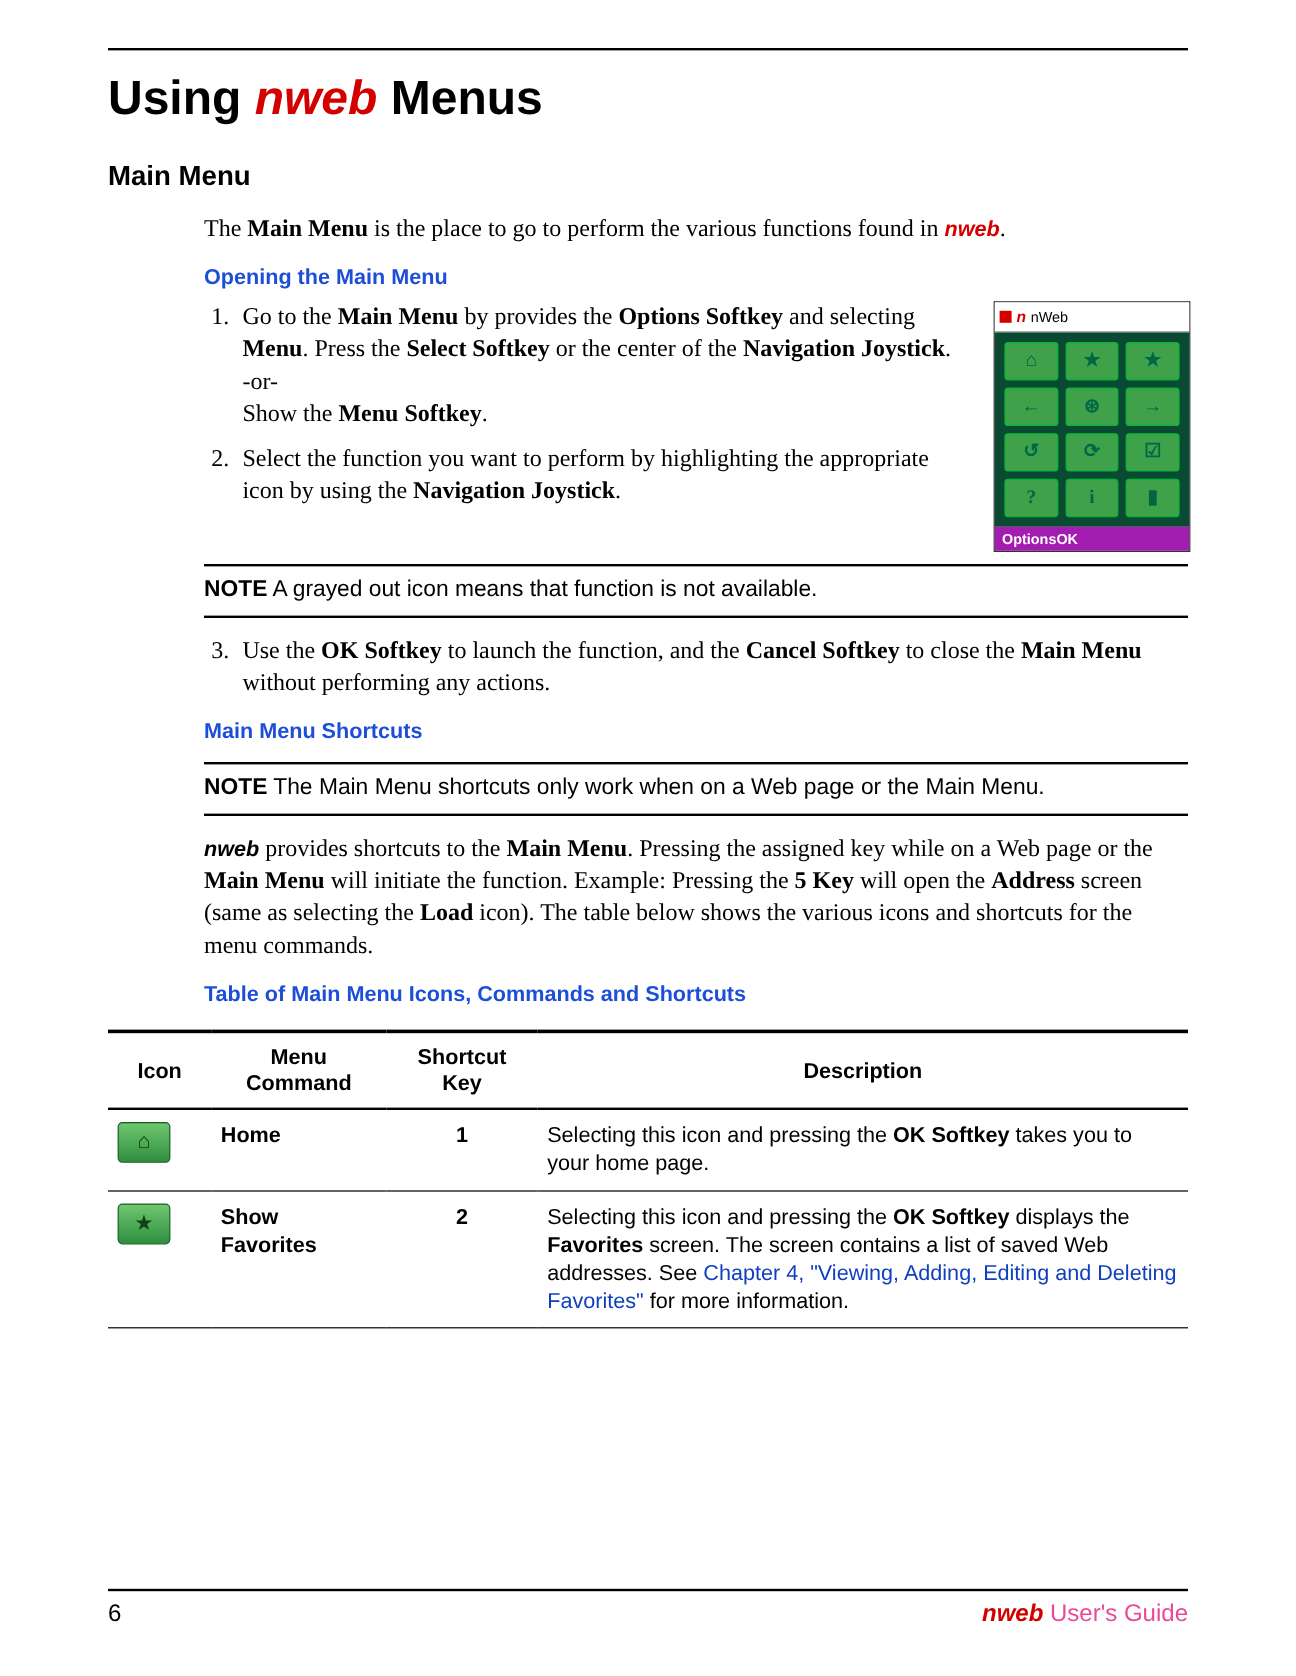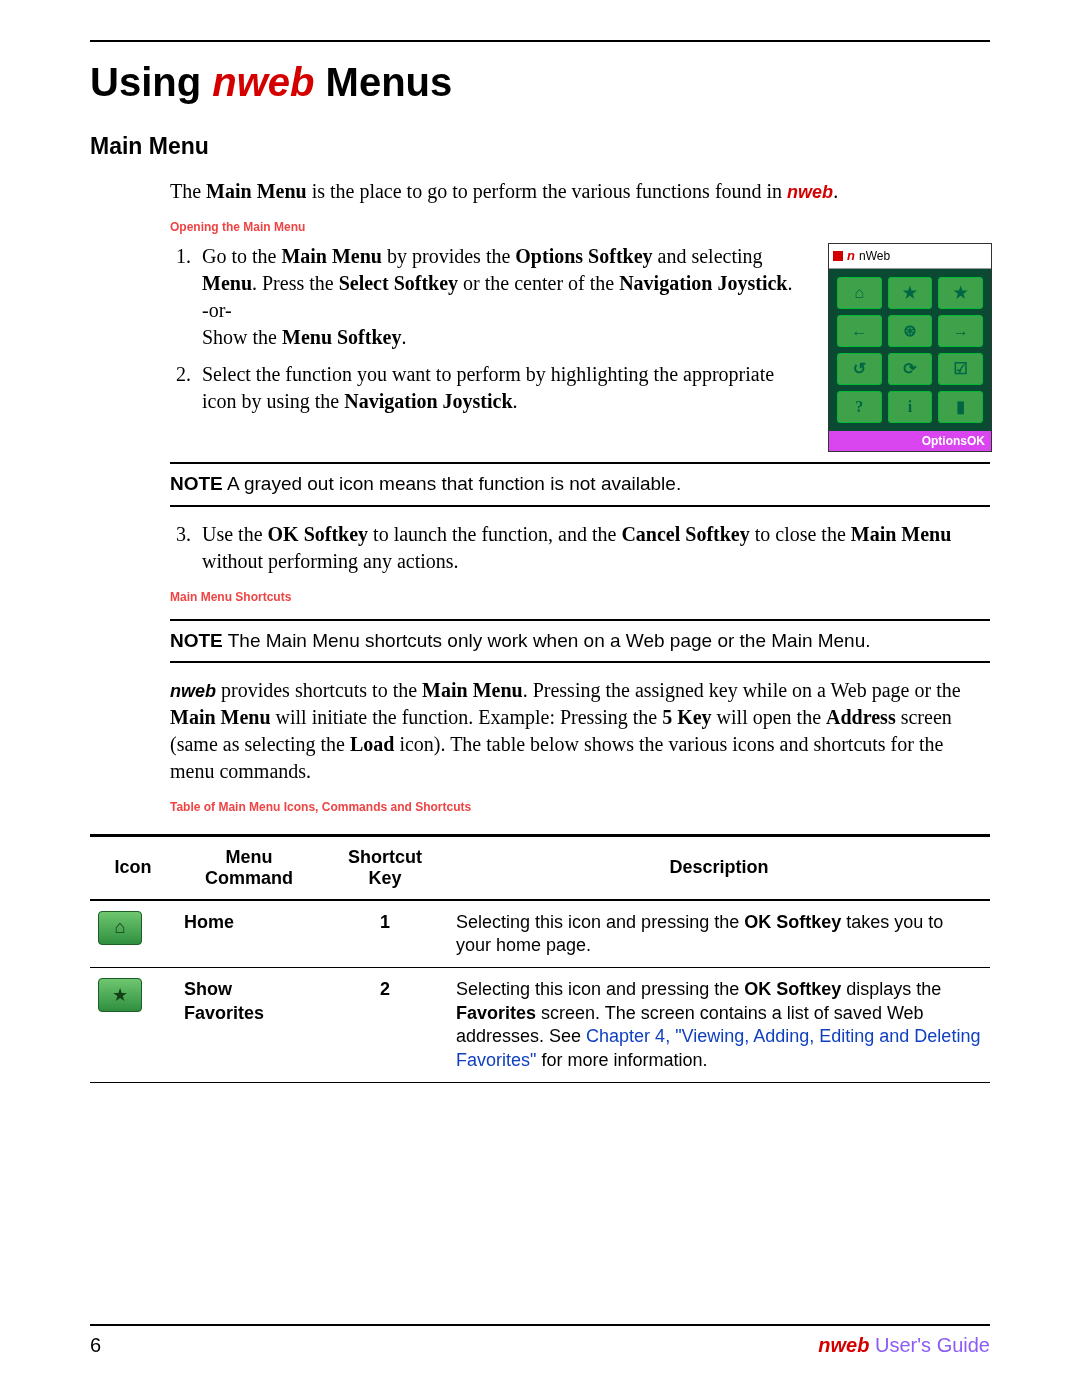--- a/index.html
+++ b/index.html
@@ -5,49 +5,49 @@
 html,body{margin:0;padding:0;background:#fff;color:#000;font-family:"Times New Roman",Times,serif}
 .page{width:1080px;height:1397px;position:relative;box-sizing:border-box;padding:40px 90px 0 90px}
 .running-head{font-family:Verdana,Geneva,sans-serif;font-size:20px;color:#333;margin-bottom:14px}
 .hr-top{border:none;border-top:2px solid #000;margin:0 0 18px 0}
 h1{font-family:Liberation Sans, sans-serif;font-weight:bold;font-size:40px;margin:0 0 28px 0}
 h1 .nweb{color:#d40000;font-style:italic}
 h2{font-family:Arial,Helvetica,sans-serif;font-weight:bold;font-size:23px;margin:0 0 18px 0}
 .body{margin-left:80px;font-size:20px;line-height:1.35}
 .body p{margin:0 0 8px 0}
 .nweb-inline{color:#d40000;font-style:italic;font-weight:bold;font-family:Arial,Helvetica,sans-serif;font-size:18px}
-.redhead{font-family:Arial,Helvetica,sans-serif;font-weight:bold;color:#ef4444;font-size:12px;margin:14px 0 8px 0}
+.redhead{font-family:Arial,Helvetica,sans-serif;font-weight:bold;color:#1d4ed8;font-size:18px;margin:14px 0 8px 0}
 ol.steps{margin:0 0 0 0;padding-left:26px;font-size:20px;line-height:1.35}
 ol.steps li{margin-bottom:10px;padding-left:6px}
 .phone-wrap{float:right;width:162px;margin:0 0 10px 18px}
 .phone{width:162px;border:1px solid #333}
 .phone-title{background:#fff;border-bottom:1px solid #999;font-family:Arial,Helvetica,sans-serif;font-size:13px;padding:3px 4px;display:flex;align-items:center;gap:4px}
 .phone-title .flag{width:10px;height:10px;background:#d40000;display:inline-block}
 .phone-title .n{color:#d40000;font-style:italic;font-weight:bold}
 .phone-grid{background:#0a4a33;padding:8px;display:grid;grid-template-columns:repeat(3,1fr);gap:6px}
 .phone-grid .cell{height:30px;background:#3fa24a;border:1px solid #0b3;border-radius:3px;display:flex;align-items:center;justify-content:center;color:#064;font-weight:bold;font-size:16px}
-.phone-bar{background:#d946ef;color:#fff;font-family:Arial,Helvetica,sans-serif;font-weight:bold;font-size:12px;display:flex;justify-content:flex-end;padding:2px 6px}
+.phone-bar{background:#a21caf;color:#fff;font-family:Arial,Helvetica,sans-serif;font-weight:bold;font-size:12px;display:flex;justify-content:flex-start;padding:2px 6px}
 .note-block{font-family:Arial,Helvetica,sans-serif;font-size:19px;border-top:2px solid #000;border-bottom:2px solid #000;padding:8px 0;margin:14px 0;clear:both;line-height:1.3}
 .note-block .nl{font-weight:bold}
 .shortcut-intro{font-size:20px;line-height:1.35;margin:10px 0}
 .shortcut-intro .nweb2{color:#000;font-style:italic;font-weight:bold;font-family:Arial,Helvetica,sans-serif;font-size:18px}
 table.icons{width:100%;border-collapse:collapse;font-family:Arial,Helvetica,sans-serif;font-size:18px;margin-top:10px}
 table.icons th{border-top:3px solid #000;border-bottom:2px solid #000;padding:10px 8px;text-align:center;font-weight:bold}
 table.icons th.desc{text-align:center}
 table.icons td{border-bottom:1px solid #000;padding:10px 8px;vertical-align:top;line-height:1.3}
 table.icons td.key{text-align:center;font-weight:bold}
 table.icons td.cmd{font-weight:bold}
 table.icons td.desc{font-weight:normal}
 .ico{width:42px;height:32px;border-radius:4px;background:linear-gradient(#6fc76f,#2f8f3f);border:1px solid #1a5f25;display:flex;align-items:center;justify-content:center;color:#134016;font-size:18px}
 .link{color:#1040c0}
 .footer{position:absolute;left:90px;right:90px;bottom:40px}
 .footer-hr{border:none;border-top:2px solid #000;margin:0 0 8px 0}
 .footer-row{display:flex;justify-content:space-between;font-family:Verdana,Geneva,sans-serif;font-size:20px}
 .footer-row .nw{font-weight:bold;font-style:italic;color:#d40000}
-.footer-row .ug{color:#8b5cf6}
+.footer-row .ug{color:#ec4899}
 .clearfix::after{content:"";display:block;clear:both}
 </style>
 </head>
 <body>
 <div class="page">
 
 <hr class="hr-top">
 
 <h1>
   <span>Using </span><span class="nweb">nweb</span><span> Menus</span>

